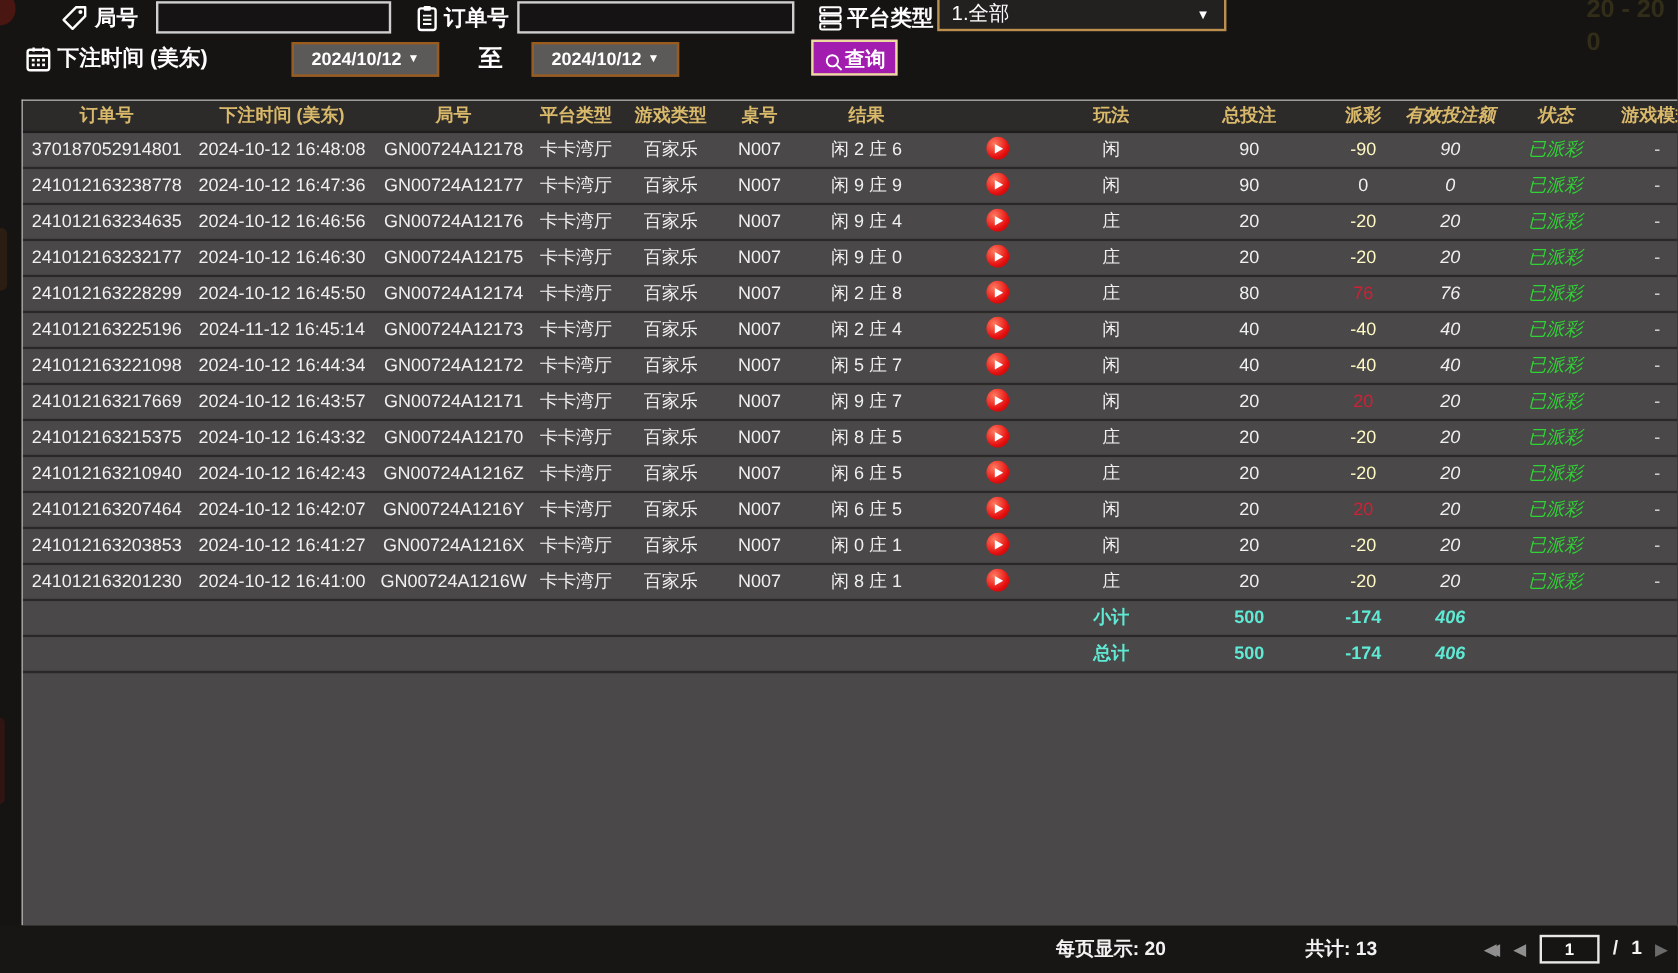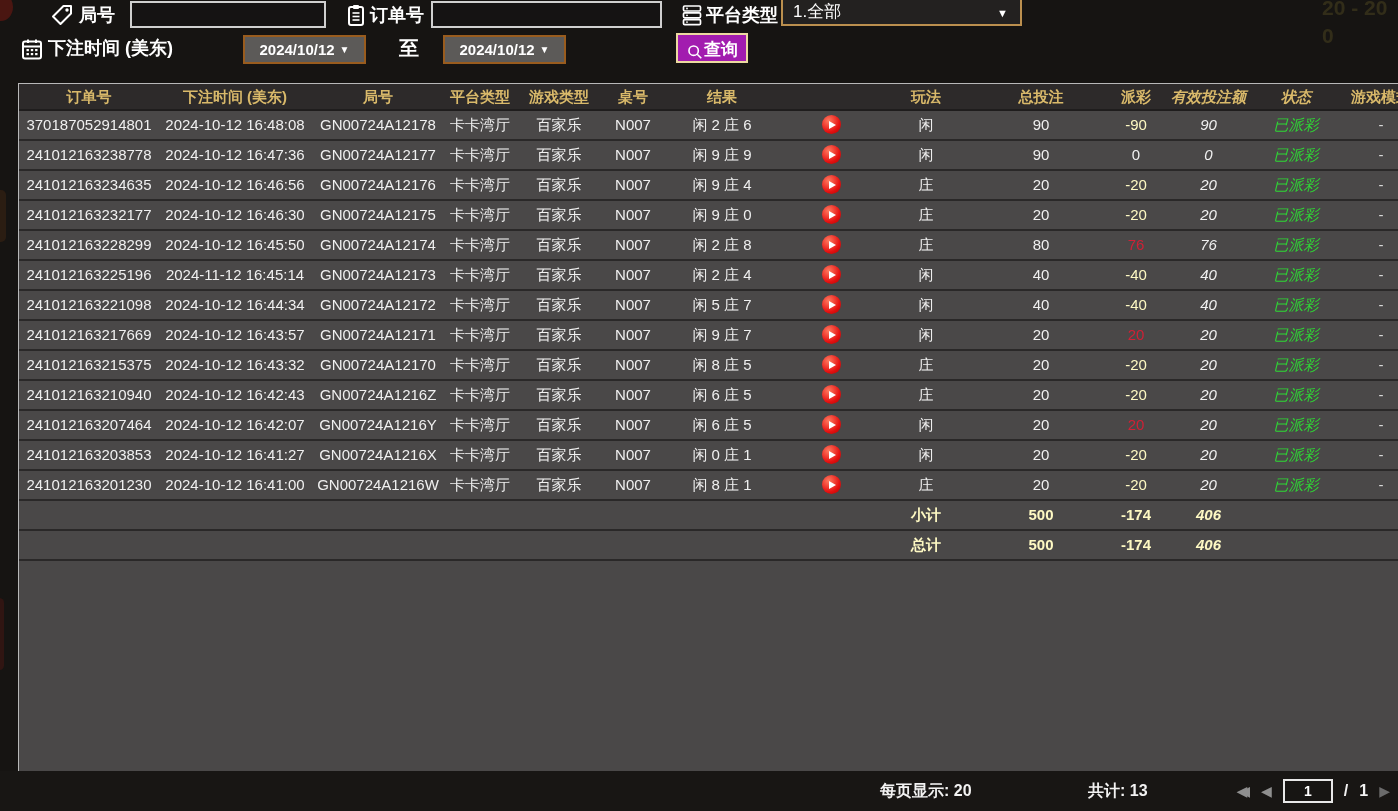--- a/index.html
+++ b/index.html
@@ -47,21 +47,21 @@
   .td{text-align:center;font-size:15px;white-space:nowrap;overflow:hidden;flex:none;}
   .c0{width:140px;}.c1{width:152px;}.c2{width:134px;}.c3{width:70px;}
   .c4{width:88px;}.c5{width:60px;}.c6{width:118px;}.c7{width:100px;}
   .c8{width:90px;}.c9{width:140px;}.c10{width:50px;}.c11{width:95px;font-style:italic;}
   .c12{width:80px;font-style:italic;}.c13{width:90px;}
   #rows-mount .c12{color:#2fd435;}
   #rows-mount .c13{color:#d8d8d8;}
   .neg{color:#fef9c3;}
   .pos{color:#cf2136;}
   .zero{color:#f0f0f0;}
-  .totals .td{color:#fef9c3;font-weight:700;}
+  .totals .td{color:#5eead4;font-weight:700;}
   .play-btn{
     display:inline-flex;width:19px;height:19px;border-radius:50%;
     background:radial-gradient(circle at 35% 30%, #ff7a60, #e51010 62%, #a80404);
     align-items:center;justify-content:center;vertical-align:middle;
     margin-top:-3px;cursor:pointer;
   }
   .play-tri{
     width:0;height:0;border-left:7px solid #fff;
     border-top:4.5px solid transparent;border-bottom:4.5px solid transparent;
     margin-left:2px;

